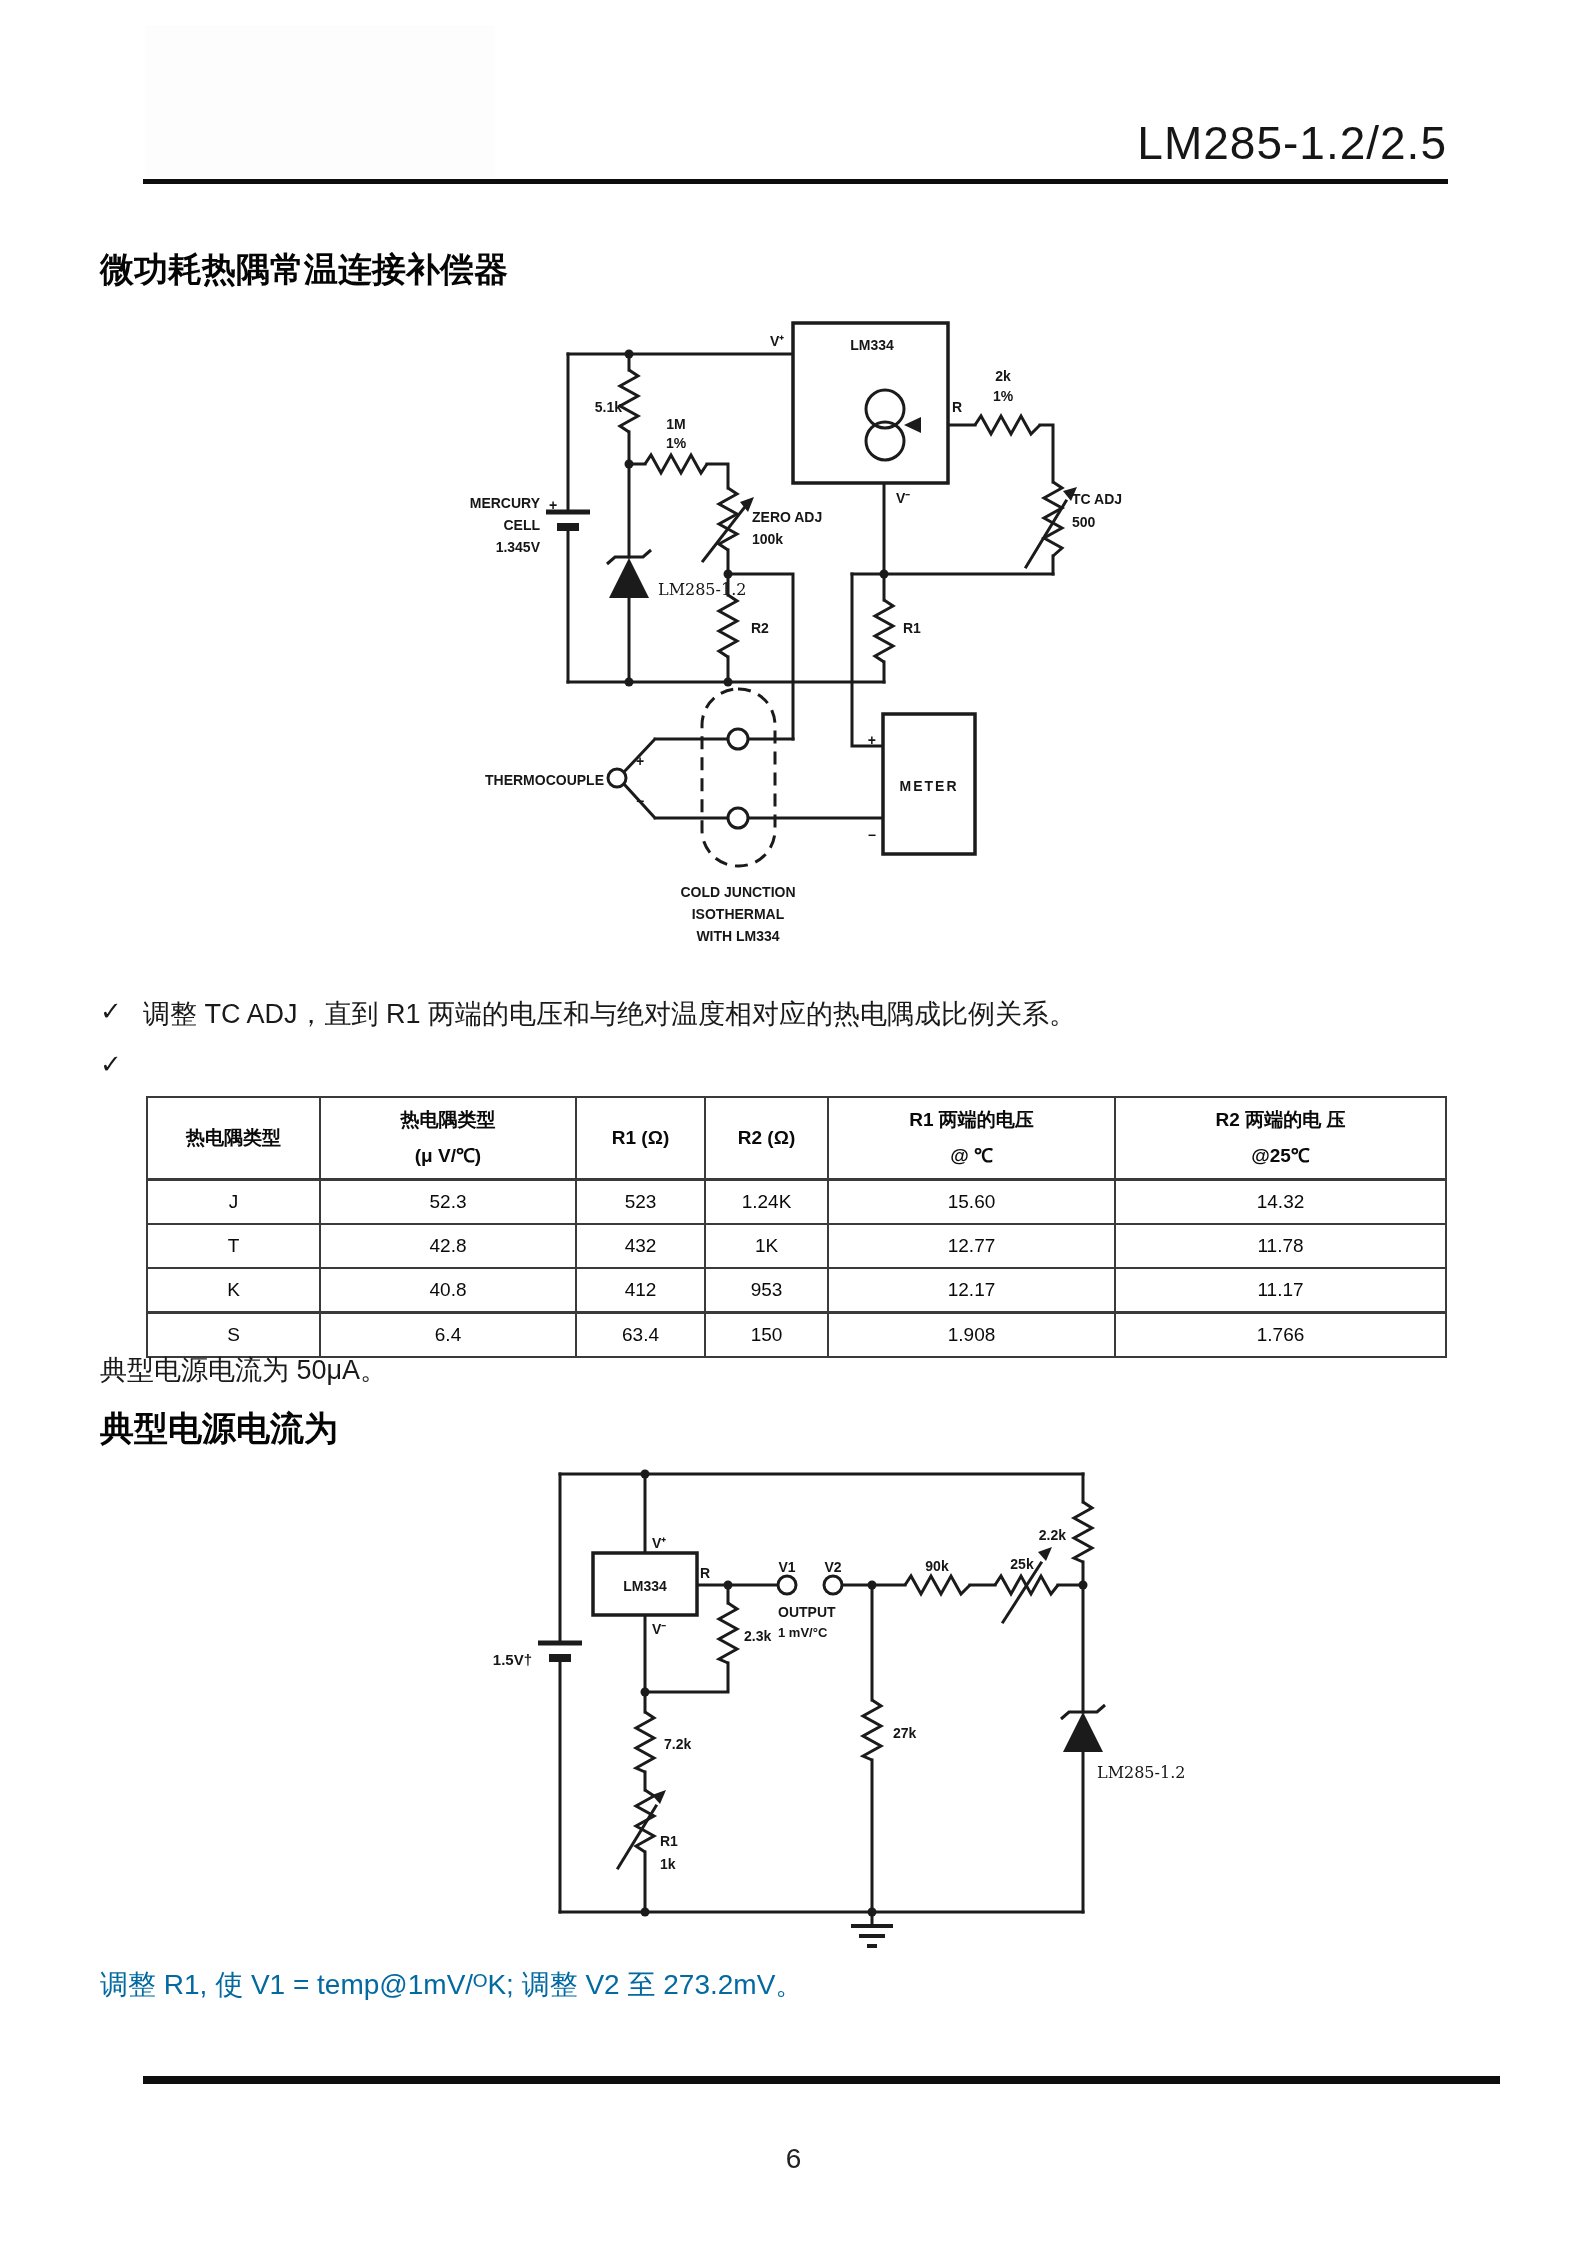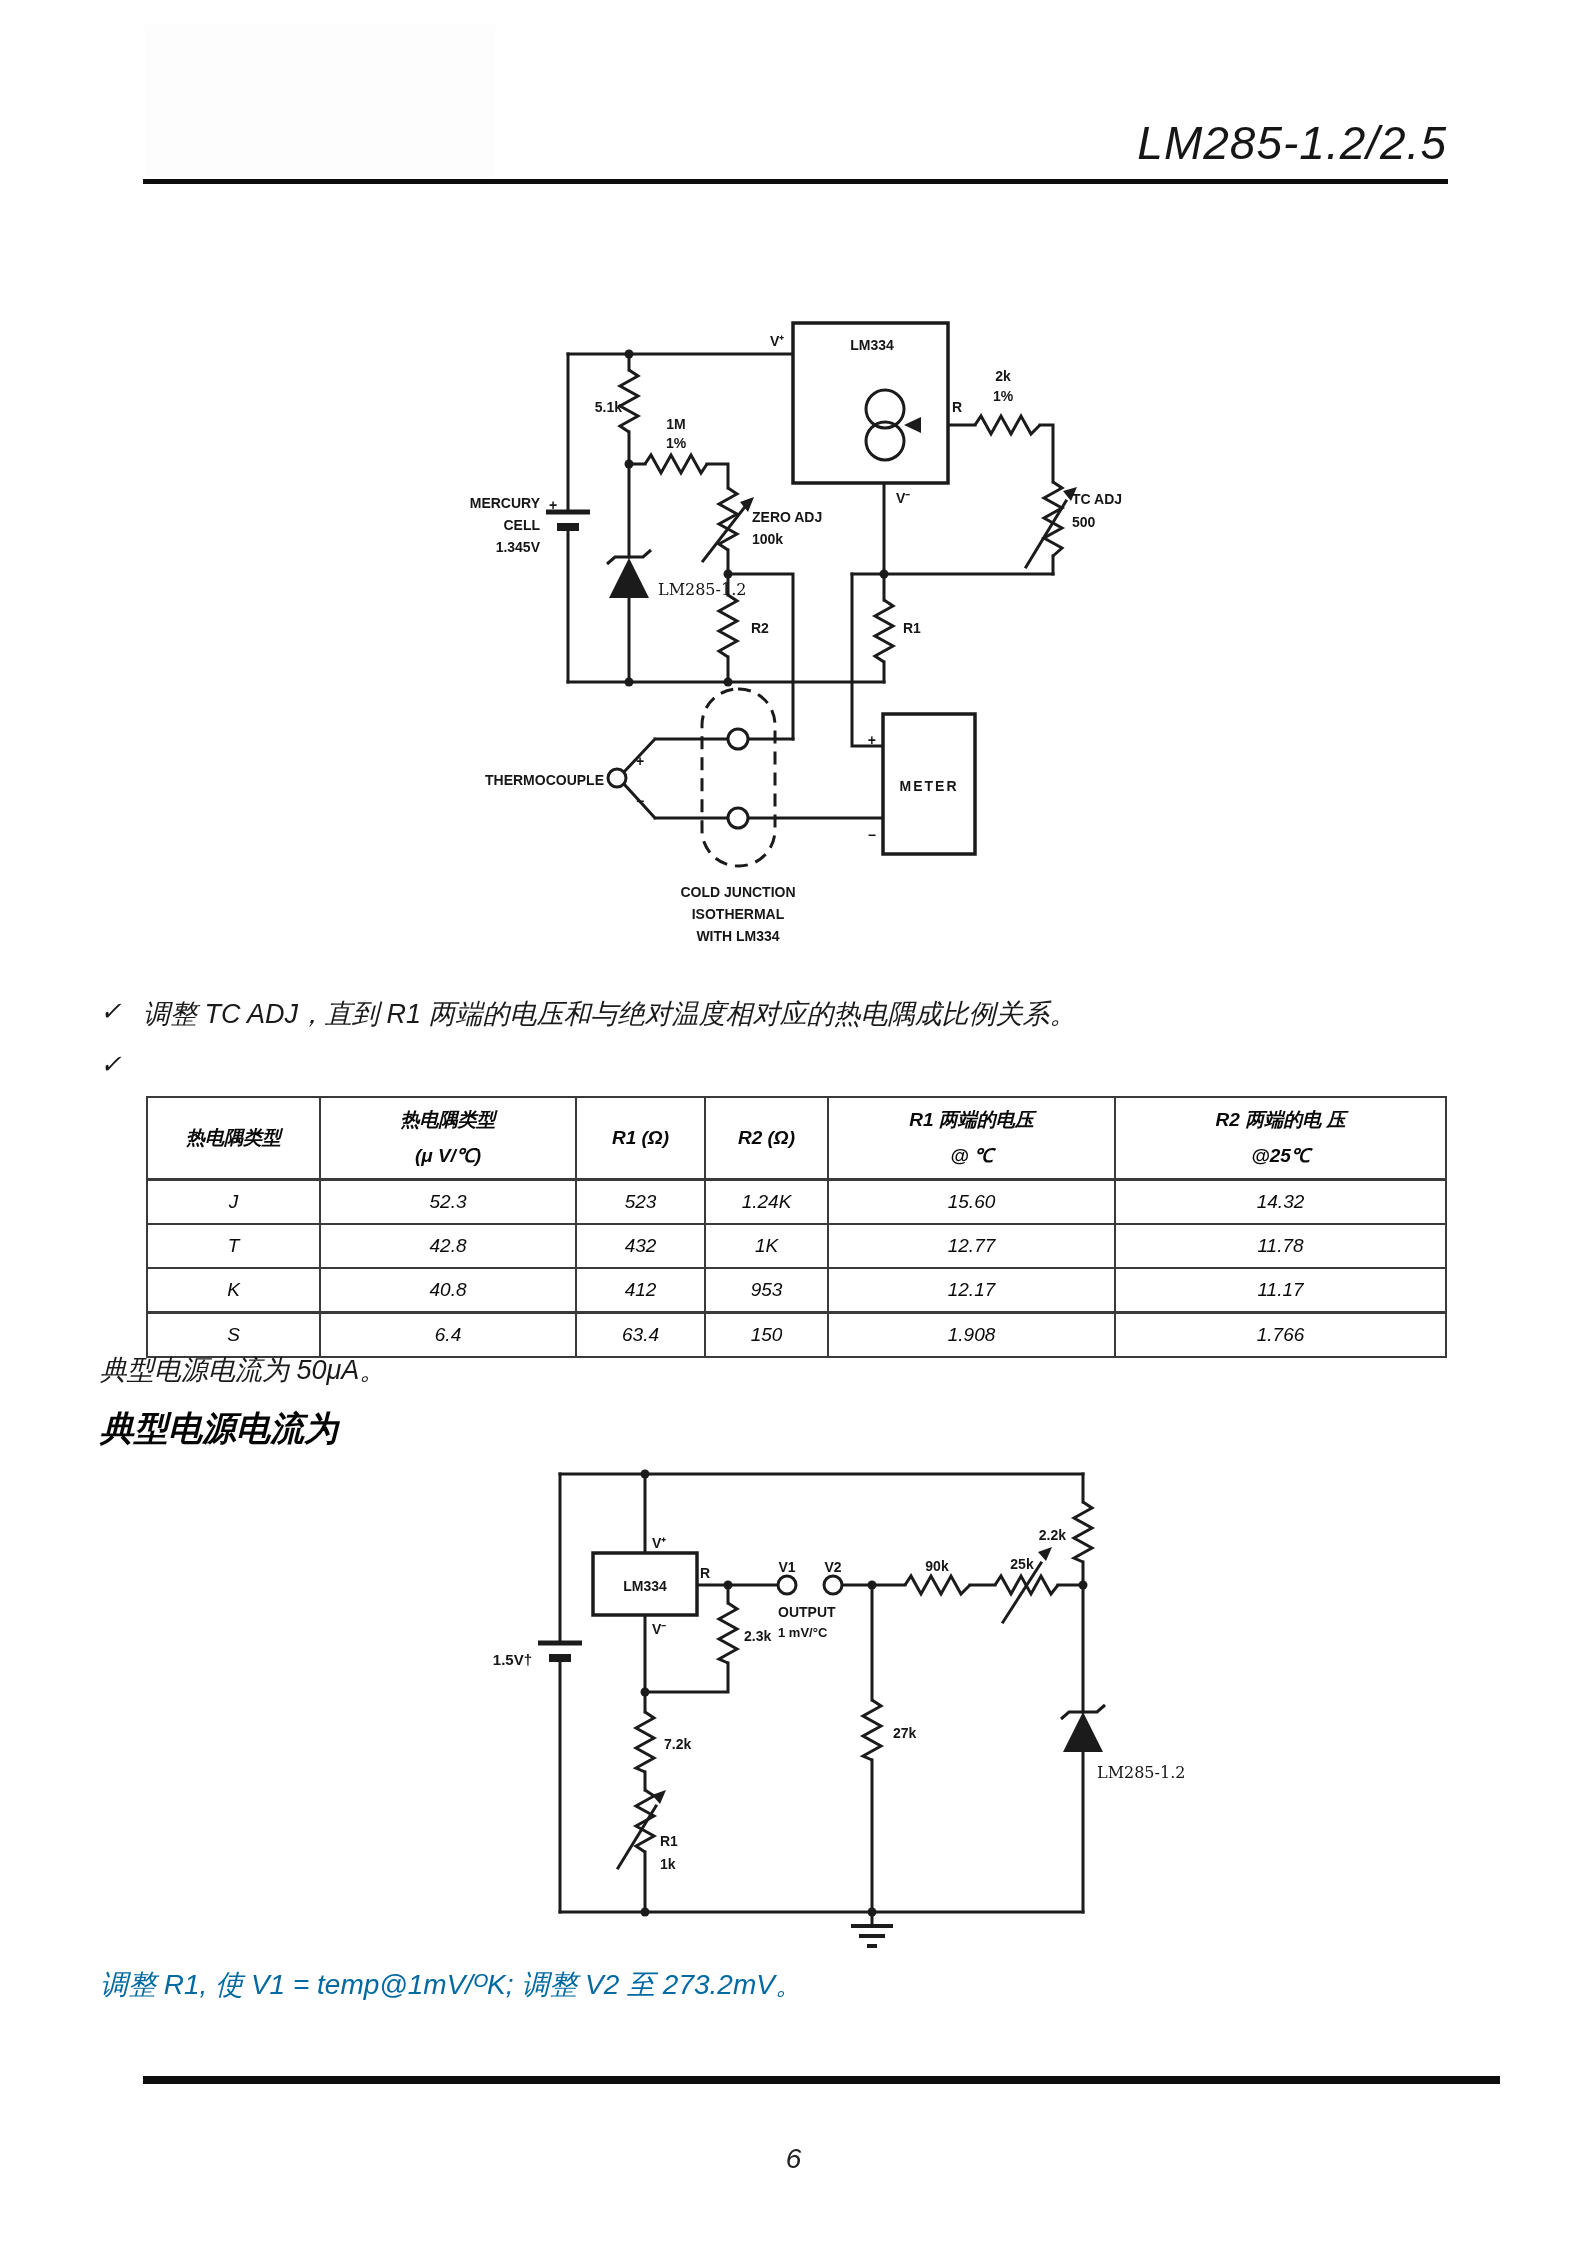--- a/index.html
+++ b/index.html
@@ -1,18 +1,18 @@
 <!DOCTYPE html>
 <html><head>
 <meta charset="utf-8">
 <style>
   html,body{margin:0;padding:0;background:#e8e8e8;}
   #page{position:relative;width:1587px;height:2245px;background:#ffffff;
         font-family:"Liberation Sans",sans-serif;color:#111;overflow:hidden;}
-  .abs{position:absolute;font-style:italic;}
+  .abs{position:absolute;}
   
   #logo-box{left:145px;top:25px;width:350px;height:152px;background:#fdfdfd;}
   #doc-title{left:900px;top:116px;width:547px;text-align:right;font-size:46px;
              letter-spacing:1px;color:#161616;}
   .rule{background:#0d0d0d;}
   #top-rule{left:143px;top:179px;width:1305px;height:5px;}
   #bottom-rule{left:143px;top:2076px;width:1357px;height:8px;}
   .h1{font-size:34px;font-weight:bold;color:#050505;}
   #sec1-title{left:100px;top:247px;}
   #sec2-title{left:100px;top:1406px;}
@@ -50,20 +50,21 @@
 </style>
 </head>
 <body>
 
 <div id="page">
 
   <div class="abs" id="logo-box"></div>
   <div class="abs" id="doc-title">LM285-1.2/2.5</div>
   <div class="abs rule" id="top-rule"></div>
 
+  <div class="abs h1" id="sec1-title">微功耗热隅常温连接补偿器</div>
 
   <svg id="circuit1" style="left:330px;top:298px;" width="770" height="650" viewBox="330 298 770 650">
     <g>
       <path class="wire" d="M568,354 H885 M885,354 V390"></path>
       <path class="wire" d="M568,354 V512 M568,527 V682"></path>
       <path class="wire" d="M568,682 H884"></path>
       <path class="wire" d="M629,354 V370 M629,432 V557 M629,598 V682"></path>
       <path class="wire" d="M629,464 H645 M707,464 H728 M728,464 V488 M728,550 V574"></path>
       <path class="wire" d="M728,574 H793 M793,574 V739"></path>
       <path class="wire" d="M728,574 V595 M728,657 V682"></path>

